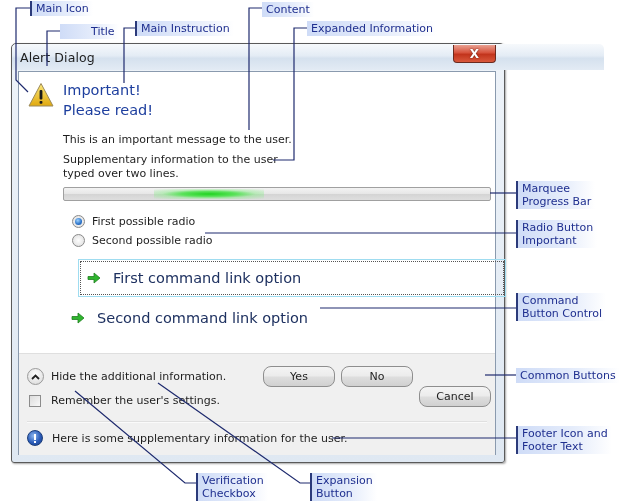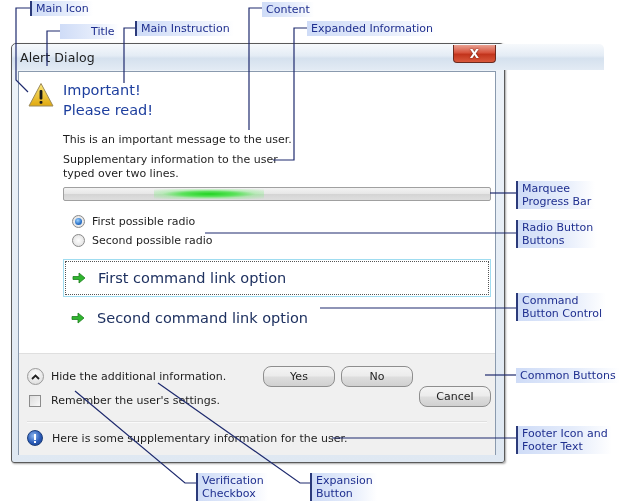--- a/index.html
+++ b/index.html
@@ -74,21 +74,21 @@
   .radio.checked::after {
     content:""; position:absolute; left:2px; top:2px; width:7px; height:7px; border-radius:50%;
     background:radial-gradient(circle at 40% 35%, #9fd3ff 0%, #2a72c8 60%, #1a4f9a 100%);
   }
 
   .cmd-link {
     position:absolute; left:44px; width:428px; height:38px; box-sizing:border-box;
     display:flex; align-items:center; font-size:14.5px; color:#1e3160;
   }
   .cmd-link.focused {
-    border:1px solid #9fdcf0; outline:1px dotted #555; outline-offset:-3px;
+    border:1px solid #9fdcf0; outline:1px dotted #555; outline-offset:-3px;margin-left:15px;
   }
   .cmd-arrow { width:14px; height:12px; margin-left:8px; margin-right:12px; }
 
   .expando {
     position:absolute; left:8px; top:14px; display:flex; align-items:center; font-size:11px; color:#1e1e1e;
   }
   .expando-btn {
     width:17px; height:17px; border-radius:50%; border:1px solid #9a9a9a; box-sizing:border-box;
     background:radial-gradient(circle at 50% 35%, #ffffff 0%, #e3e3e3 70%, #cfcfcf 100%);
     margin-right:7px; display:flex; align-items:center; justify-content:center;
@@ -251,21 +251,21 @@
 <div class="callout" style="left:135px; top:21px;">Main Instruction</div>
 <div class="callout noborder" style="left:262px; top:2px;">Content</div>
 <div class="callout noborder" style="left:307px; top:21px;">Expanded Information</div>
 
 <div class="callout" style="left:516px; top:181px;">
   <div>Marquee</div>
   <div>Progress Bar</div>
 </div>
 <div class="callout" style="left:516px; top:220px;">
   <div>Radio Button</div>
-  <div>Buttons</div>
+  <div>Important</div>
 </div>
 <div class="callout" style="left:516px; top:293px;">
   <div>Command</div>
   <div>Button Control</div>
 </div>
 <div class="callout noborder" style="left:516px; top:368px;">Common Buttons</div>
 <div class="callout" style="left:516px; top:426px;">
   <div>Footer Icon and</div>
   <div>Footer Text</div>
 </div>

